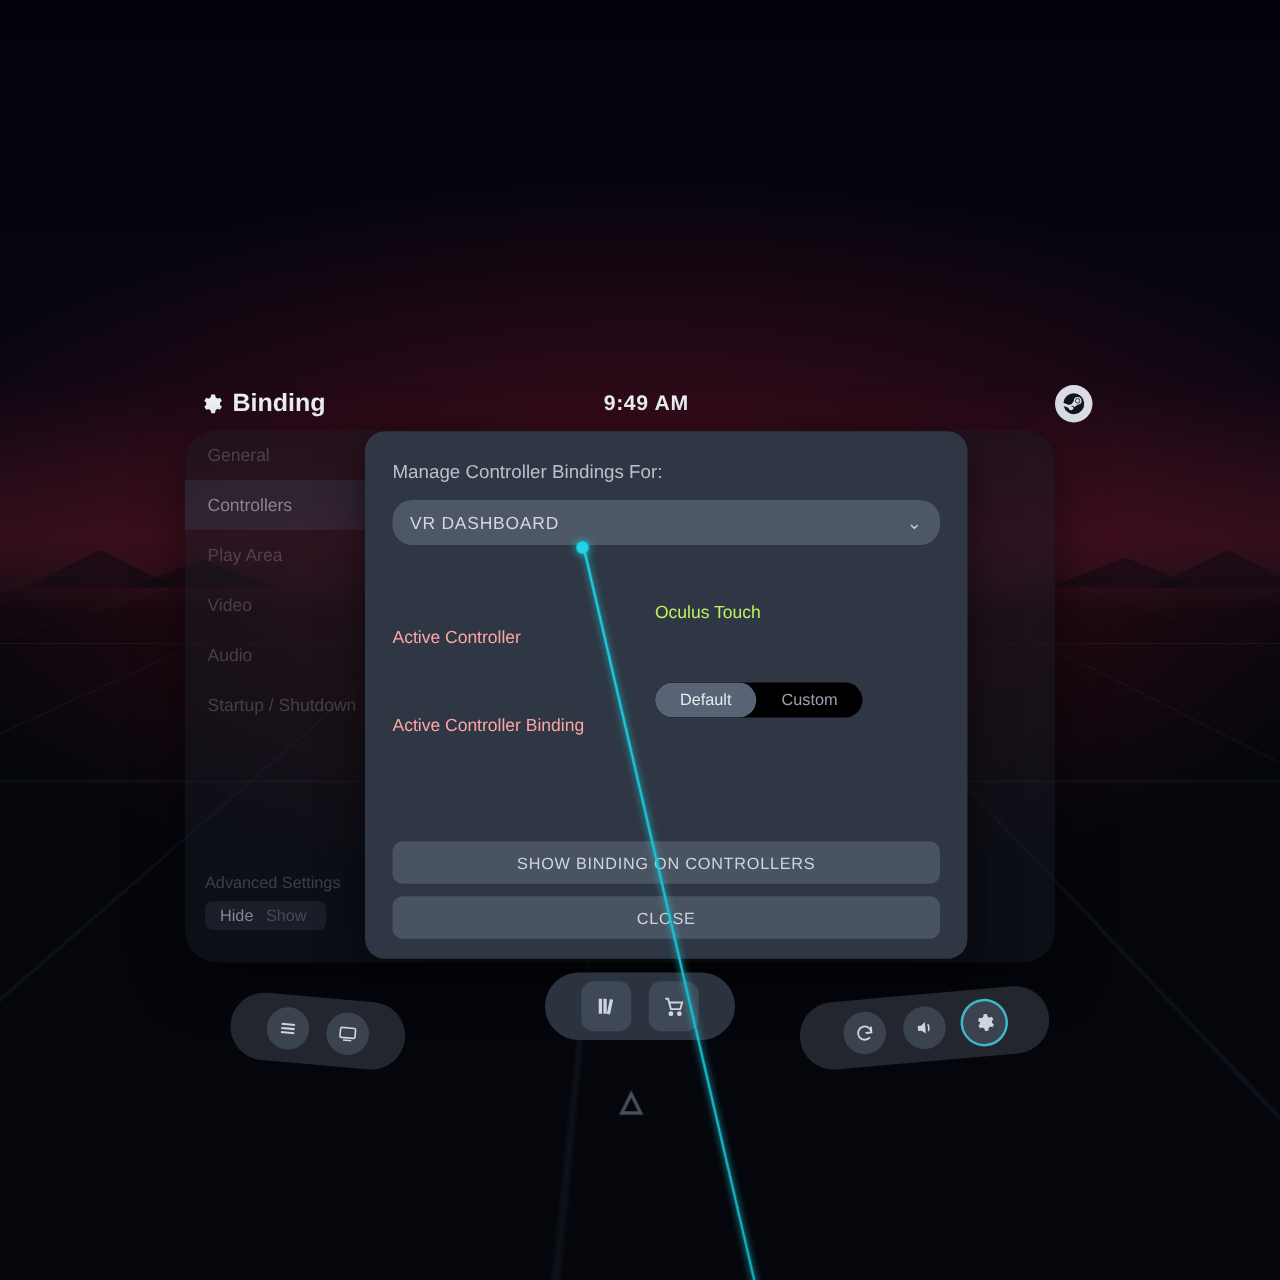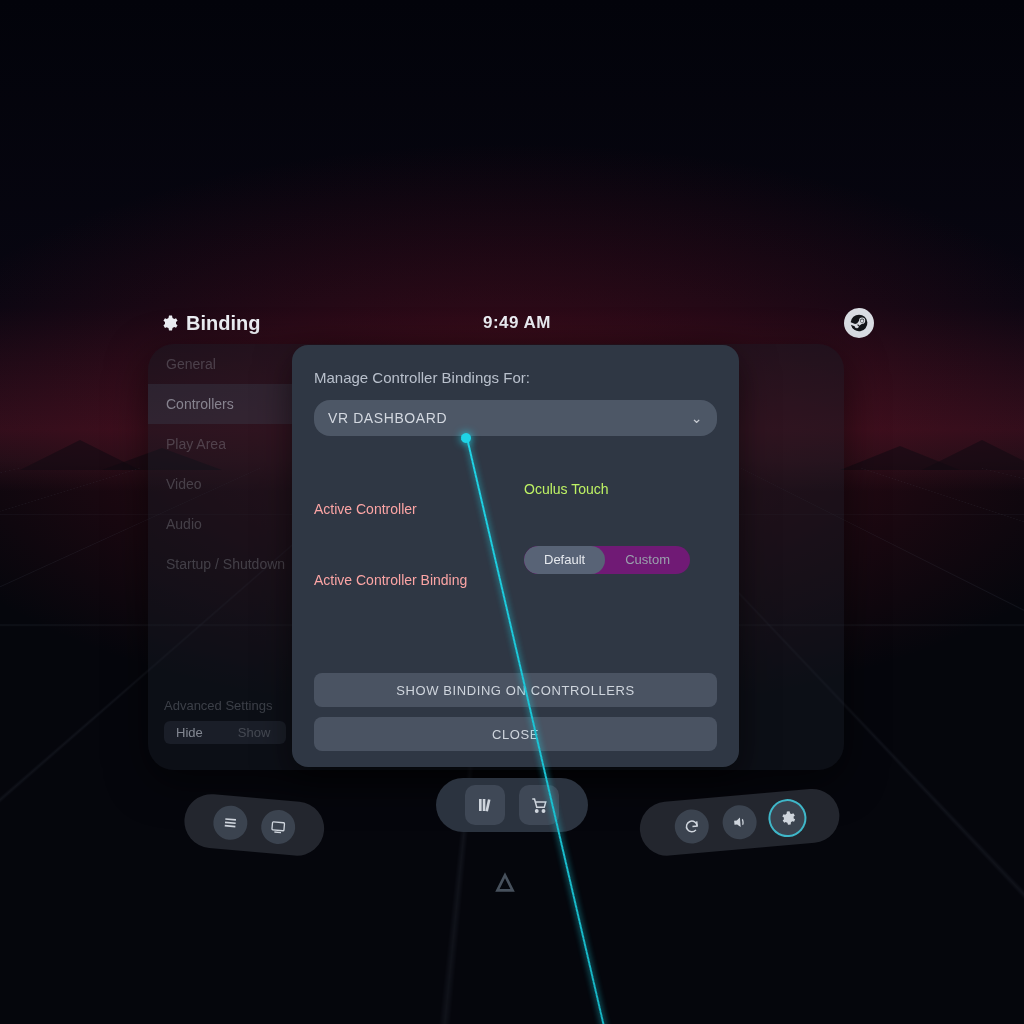--- a/index.html
+++ b/index.html
@@ -97,33 +97,33 @@
   .nav-item.active {
     background: rgba(60,68,82,0.35);
     color: rgba(205,210,220,0.55);
   }
   .adv {
     position: absolute; left: 16px; bottom: 26px;
     font-size: 13px; color: rgba(170,175,185,0.30);
   }
   .adv-toggle {
     margin-top: 8px;
-    display: inline-flex; align-items: center; gap: 35px;
+    display: inline-flex; align-items: center; gap: 10px;
     background: rgba(40,46,58,0.5);
     padding: 4px 16px 4px 12px;
     border-radius: 6px;
     font-size: 13px;
     color: rgba(200,205,215,0.6);
   }
 
   
   .modal {
     position: absolute;
     left: 292px; top: 345px;
-    width: 447px; height: 422px;
+    width: 482px; height: 422px;
     background: #2f3744;
     border-radius: 16px;
     box-shadow: 0 12px 36px rgba(0,0,0,0.55);
     padding: 24px 22px 16px 22px;
   }
   .modal-title {
     font-size: 15px; color: #b9c0cc;
     margin-bottom: 14px;
   }
   .select {
@@ -142,21 +142,21 @@
 
   .row {
     display: flex; align-items: center;
     padding-top: 18px;
   }
   .row .lab { flex: 0 0 210px; font-size: 14px; color: #fca5a5; margin-top: 41px; }
   .row .val { font-size: 14px; color: #bef264; }
 
   .seg {
     display: inline-flex;
-    background: #701a75;
+    background: #000000;
     border-radius: 18px;
     overflow: hidden;
     height: 28px;
   }
   .seg div {
     padding: 0 20px;
     display: flex; align-items: center;
     font-size: 13px;
     cursor: pointer;
     color: #9aa1ad;

